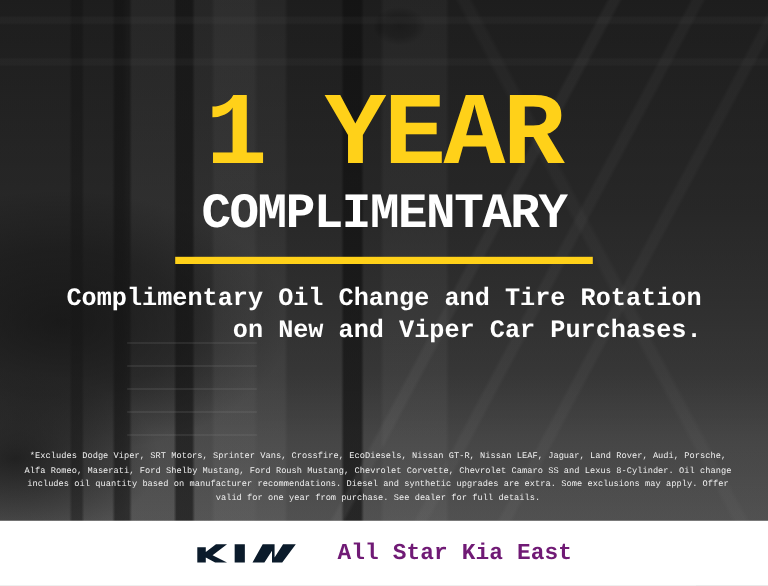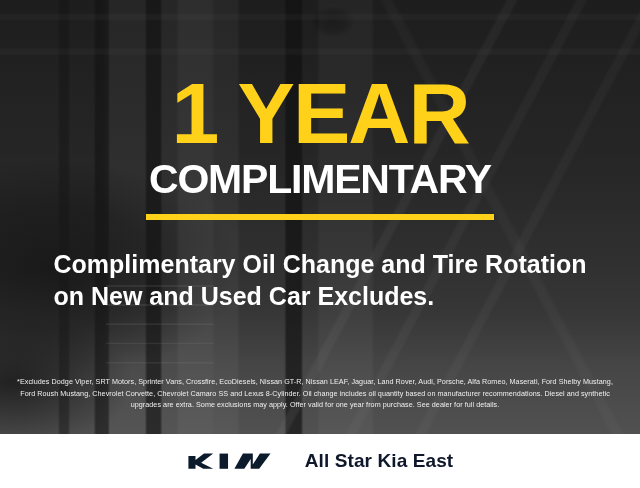--- a/index.html
+++ b/index.html
@@ -8,20 +8,21 @@
     width:640px; height:488px;
     background:#ffffff;
     font-family:"Liberation Sans", sans-serif;
     overflow:hidden;
   }
 
   .ad {
     position:relative;
     width:580px; height:488px;
     background:#ffffff;
+    font-family:Liberation Mono, monospace;
   }
 
   
   .hero {
     position:absolute;
     left:0; top:0;
     width:640px; height:434px;
     overflow:hidden;
     background:#3a3a3a;
   }
@@ -116,26 +117,26 @@
     white-space:nowrap;
   }
 
   .rule {
     margin-top:13px;
     width:348px; height:6px;
     background:#FFD119;
   }
 
   .subcopy {
-    margin-top:28px;
-    font-size:25px;
+    margin-top:16px;
+    font-size:21px;
     line-height:1.30;
     font-weight:bold;
     color:#ffffff;
-    text-align:left;
+    text-align:right;
   }
 
   .disclaimer {
     position:absolute;
     left:14px; right:24px; top:376px;
     font-size:7.2px;
     line-height:1.62;
     color:#f0f0f0;
     text-align:center;
     letter-spacing:.05px;
@@ -149,21 +150,21 @@
     background:#ffffff;
     display:flex; align-items:center; justify-content:center;
     gap:26px;
   }
 
   .kia-logo { width:92px; height:26px; display:block; }
 
   .dealer-name {
     font-size:19px;
     font-weight:bold;
-    color:#0f172a;
+    color:#701a75;
     letter-spacing:.1px;
     white-space:nowrap;
   }
 </style>
 </head>
 <body>
 
 <div class="ad">
 
   <div class="hero">
@@ -174,21 +175,21 @@
     <div class="copy">
       <div class="headline-year">1 YEAR</div>
 
       <div class="headline-sub">COMPLIMENTARY</div>
 
 
       <div class="rule"></div>
 
       <div class="subcopy">
         <div>Complimentary Oil Change and Tire Rotation</div>
-        <div>on New and Used Car Excludes.</div>
+        <div>on New and Viper Car Purchases.</div>
       </div>
     </div>
 
     <div class="disclaimer">*Excludes Dodge Viper, SRT Motors, Sprinter Vans, Crossfire, EcoDiesels, Nissan GT-R, Nissan LEAF, Jaguar, Land Rover, Audi, Porsche, Alfa Romeo, Maserati, Ford Shelby Mustang, Ford Roush Mustang, Chevrolet Corvette, Chevrolet Camaro SS and Lexus 8-Cylinder. Oil change includes oil quantity based on manufacturer recommendations. Diesel and synthetic upgrades are extra. Some exclusions may apply. Offer valid for one year from purchase. See dealer for full details.</div>
   </div>
 
   <div class="footer">
 
     <svg class="kia-logo" viewBox="0 0 260 72" aria-hidden="true">
 

